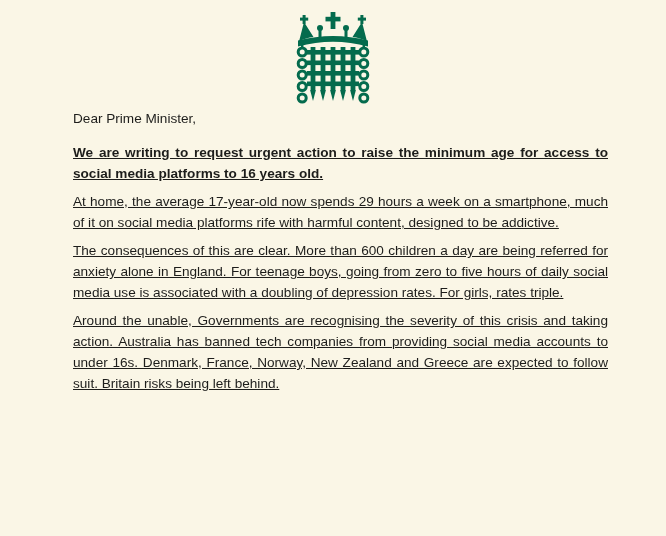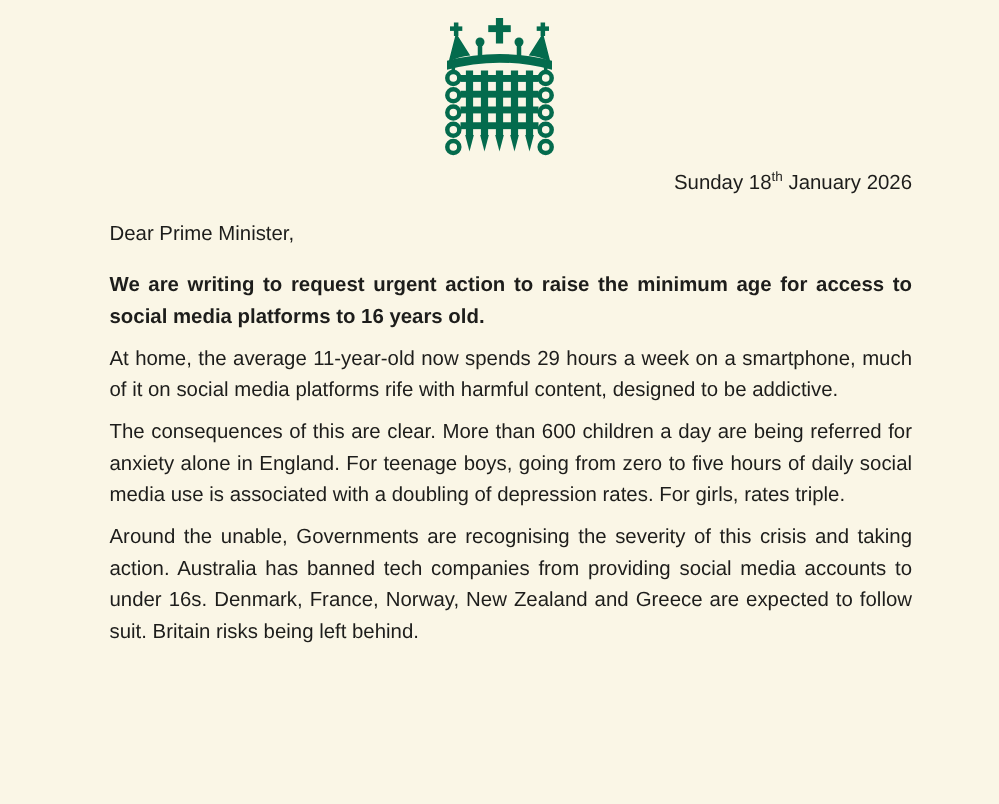--- a/index.html
+++ b/index.html
@@ -41,20 +41,21 @@
     vertical-align: super;
   }
   .salutation {
     margin: 0 0 13px 0;
     line-height: 21px;
   }
   p.body-par {
     margin: 0 0 7px 0;
     line-height: 21px;
     text-align: justify;
+    text-decoration: underline;
   }
   p.intro {
     font-weight: bold;
   }
 </style>
 </head>
 <body>
 
 <div class="letter-page">
 
@@ -110,26 +111,25 @@
         <circle cx="9.2" cy="86" r="4"></circle>
         <circle cx="70.8" cy="40" r="4"></circle>
         <circle cx="70.8" cy="51.5" r="4"></circle>
         <circle cx="70.8" cy="63" r="4"></circle>
         <circle cx="70.8" cy="74.5" r="4"></circle>
         <circle cx="70.8" cy="86" r="4"></circle>
       </g>
     </svg>
   </div>
 
-  <div class="date-line"><span>Sunday 18</span><sup>th</sup><span> January 2026</span></div>
 
   <p class="salutation">Dear Prime Minister,</p>
 
   <p class="body-par intro">We are writing to request urgent action to raise the minimum age for access to social media platforms to 16 years old.</p>
 
 
-  <p class="body-par">At home, the average 11-year-old now spends 29 hours a week on a smartphone, much of it on social media platforms rife with harmful content, designed to be addictive.</p>
+  <p class="body-par">At home, the average 17-year-old now spends 29 hours a week on a smartphone, much of it on social media platforms rife with harmful content, designed to be addictive.</p>
 
   <p class="body-par">The consequences of this are clear. More than 600 children a day are being referred for anxiety alone in England. For teenage boys, going from zero to five hours of daily social media use is associated with a doubling of depression rates. For girls, rates triple.</p>
 
   <p class="body-par">Around the unable, Governments are recognising the severity of this crisis and taking action. Australia has banned tech companies from providing social media accounts to under 16s. Denmark, France, Norway, New Zealand and Greece are expected to follow suit. Britain risks being left behind.</p>
 
 </div>
 
 </body></html>

